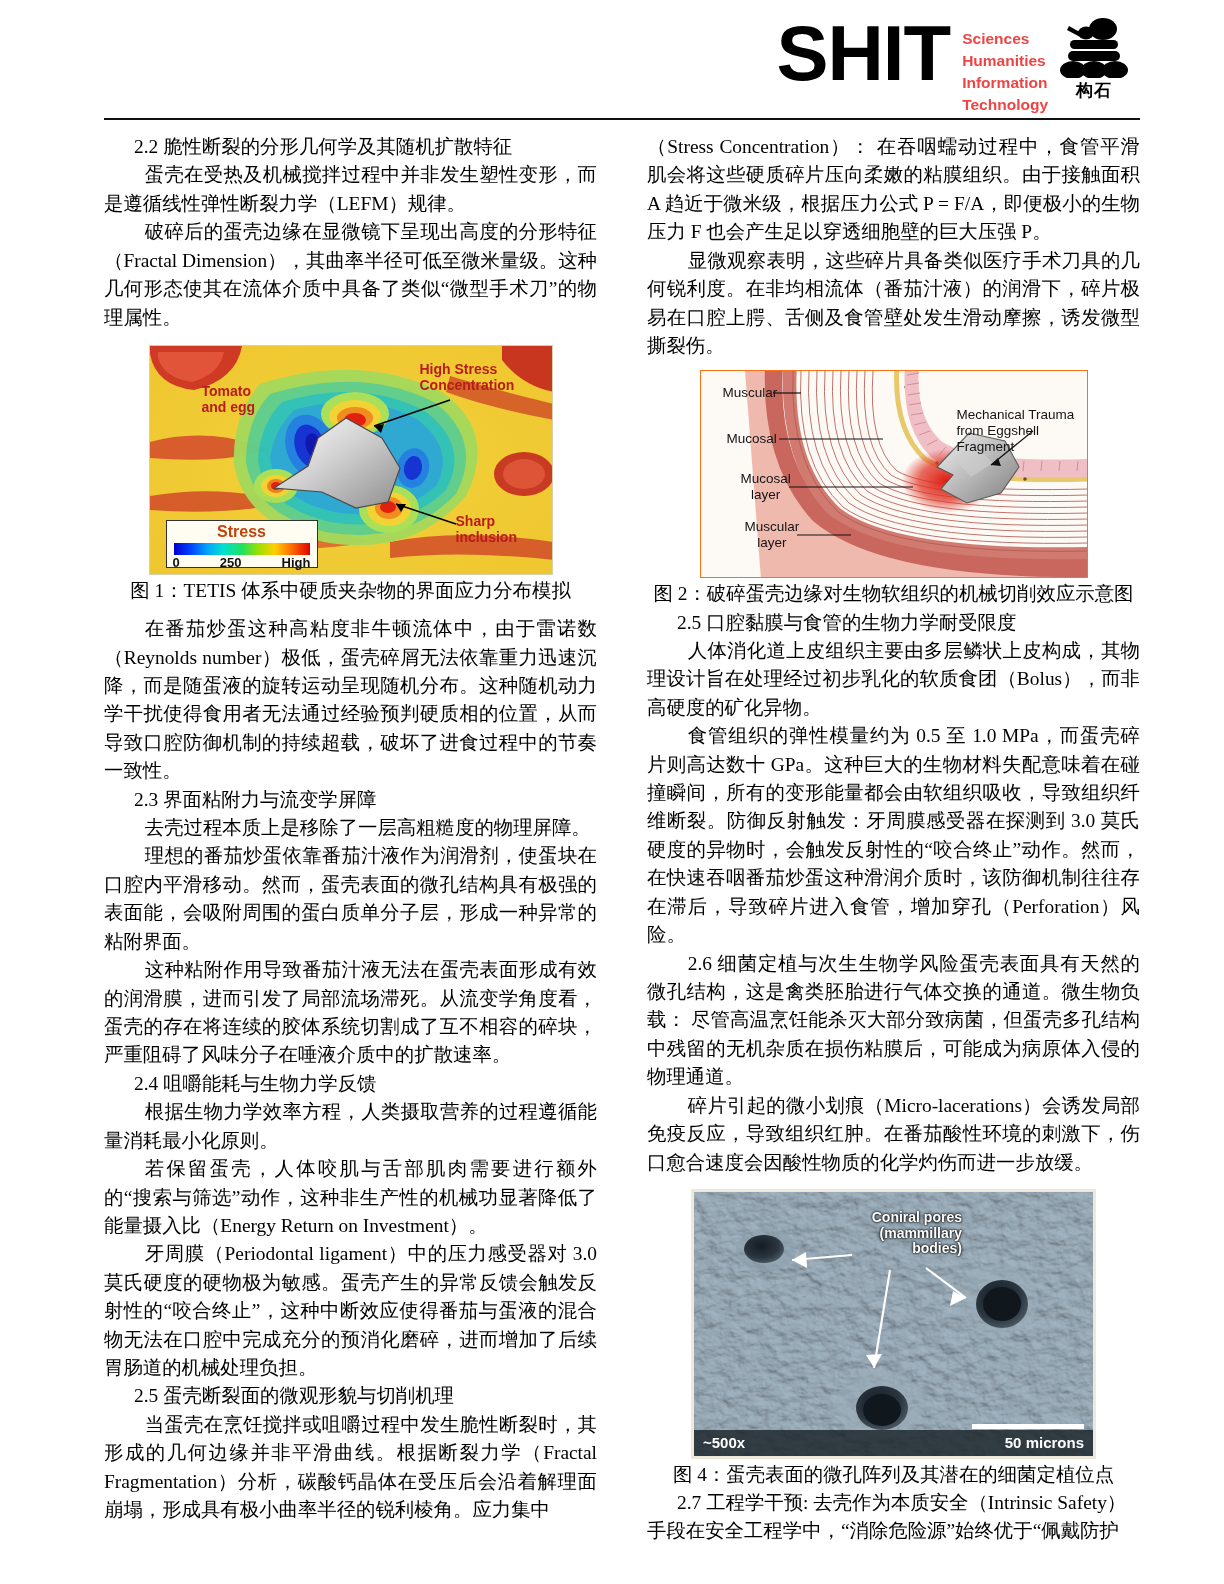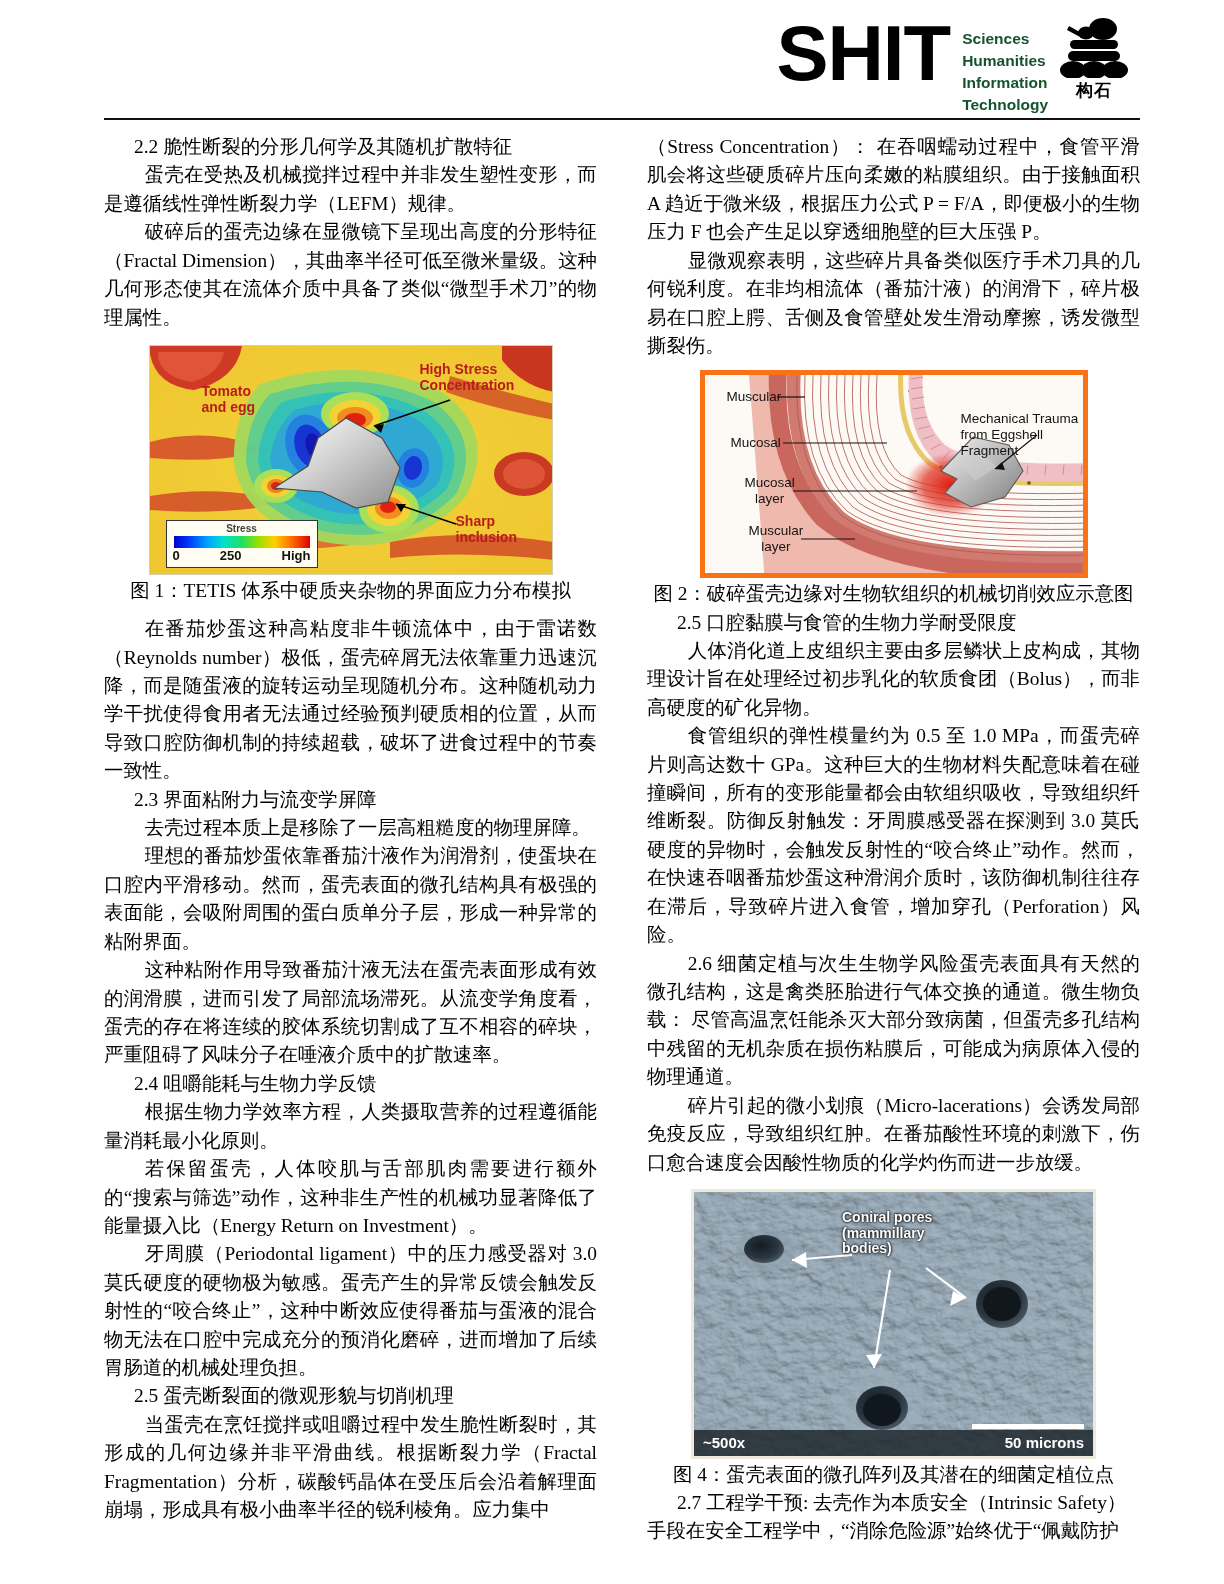--- a/index.html
+++ b/index.html
@@ -33,21 +33,21 @@
     letter-spacing: -1px;
     color: #000;
   }
   .brand-sub {
     font-family: "Liberation Sans", "DejaVu Sans", sans-serif;
     font-weight: 700;
     font-size: 15.5px;
     line-height: 1.42;
     padding-left: 12px;
     padding-top: 6px;
-    color: #14532d;
+    color: #ef4444;
   }
   .brand-sub div { white-space: nowrap; }
 
   .pub-logo {
     width: 92px;
     text-align: center;
     padding-top: 16px;
   }
   .pub-logo svg { display: block; margin: 0 auto; }
   .pub-logo-name {
@@ -113,48 +113,48 @@
   #fig1 .cbar {
     position: absolute;
     left: 16px; bottom: 6px;
     width: 152px; height: 48px;
     background: #fffdf2;
     border: 1.4px solid #333;
     padding: 2px 5px 3px 5px;
   }
   #fig1 .cbar-title {
     font-family: "Liberation Sans", "DejaVu Sans", sans-serif;
-    font-weight: 700; font-size: 10px; text-align: center; color:#404040;
+    font-weight: 700; font-size: 16px; text-align: center; color:#c2410c;
   }
   #fig1 .cbar-grad {
     height: 12px; margin: 2px 2px 0 2px;
     background: linear-gradient(to right,#0000cd 0%, #0040ff 12%, #00a0ff 24%,
       #00e0d0 36%, #20e060 50%, #9ae000 62%, #ffd000 74%, #ff7000 86%, #e00000 100%);
   }
   #fig1 .cbar-ticks {
     display: flex; justify-content: space-between;
     font-family: "Liberation Sans", "DejaVu Sans", sans-serif;
     font-weight: 700; font-size: 13px; color: #111; padding: 0 1px;
   }
 
   
-  #fig2 { width: 388px; height: 208px; background: #3b82f6; border:5px solid #f97316; }
+  #fig2 { width: 388px; height: 208px; background: #3b82f6; border:1px solid #f97316; }
   #fig2 .lbl {
     position: absolute;
     font-family: "Liberation Sans", "DejaVu Sans", sans-serif;
     font-size: 13.5px; line-height: 1.16; color: #141414;
   }
 
   
   #fig4 { width: 405px; height: 270px; background: #5c6b78; border: 3px solid #efe9dc; }
   #fig4 .sem-lbl {
     position: absolute;
     font-family: "Liberation Sans", "DejaVu Sans", sans-serif;
     font-weight: 700;
-    font-size: 14px; line-height: 1.12; color: #fff; text-align: left;
+    font-size: 14px; line-height: 1.12; color: #fff; text-align: right;
     text-shadow: 0 0 3px #000, 0 0 2px #000;
   }
   #fig4 .scalebar-txt {
     position: absolute; right: 9px; bottom: 5px;
     font-family: "Liberation Sans", "DejaVu Sans", sans-serif;
     font-weight: 700; font-size: 15px; color: #fff;
   }
   #fig4 .mag-txt {
     position: absolute; left: 9px; bottom: 5px;
     font-family: "Liberation Sans", "DejaVu Sans", sans-serif;

